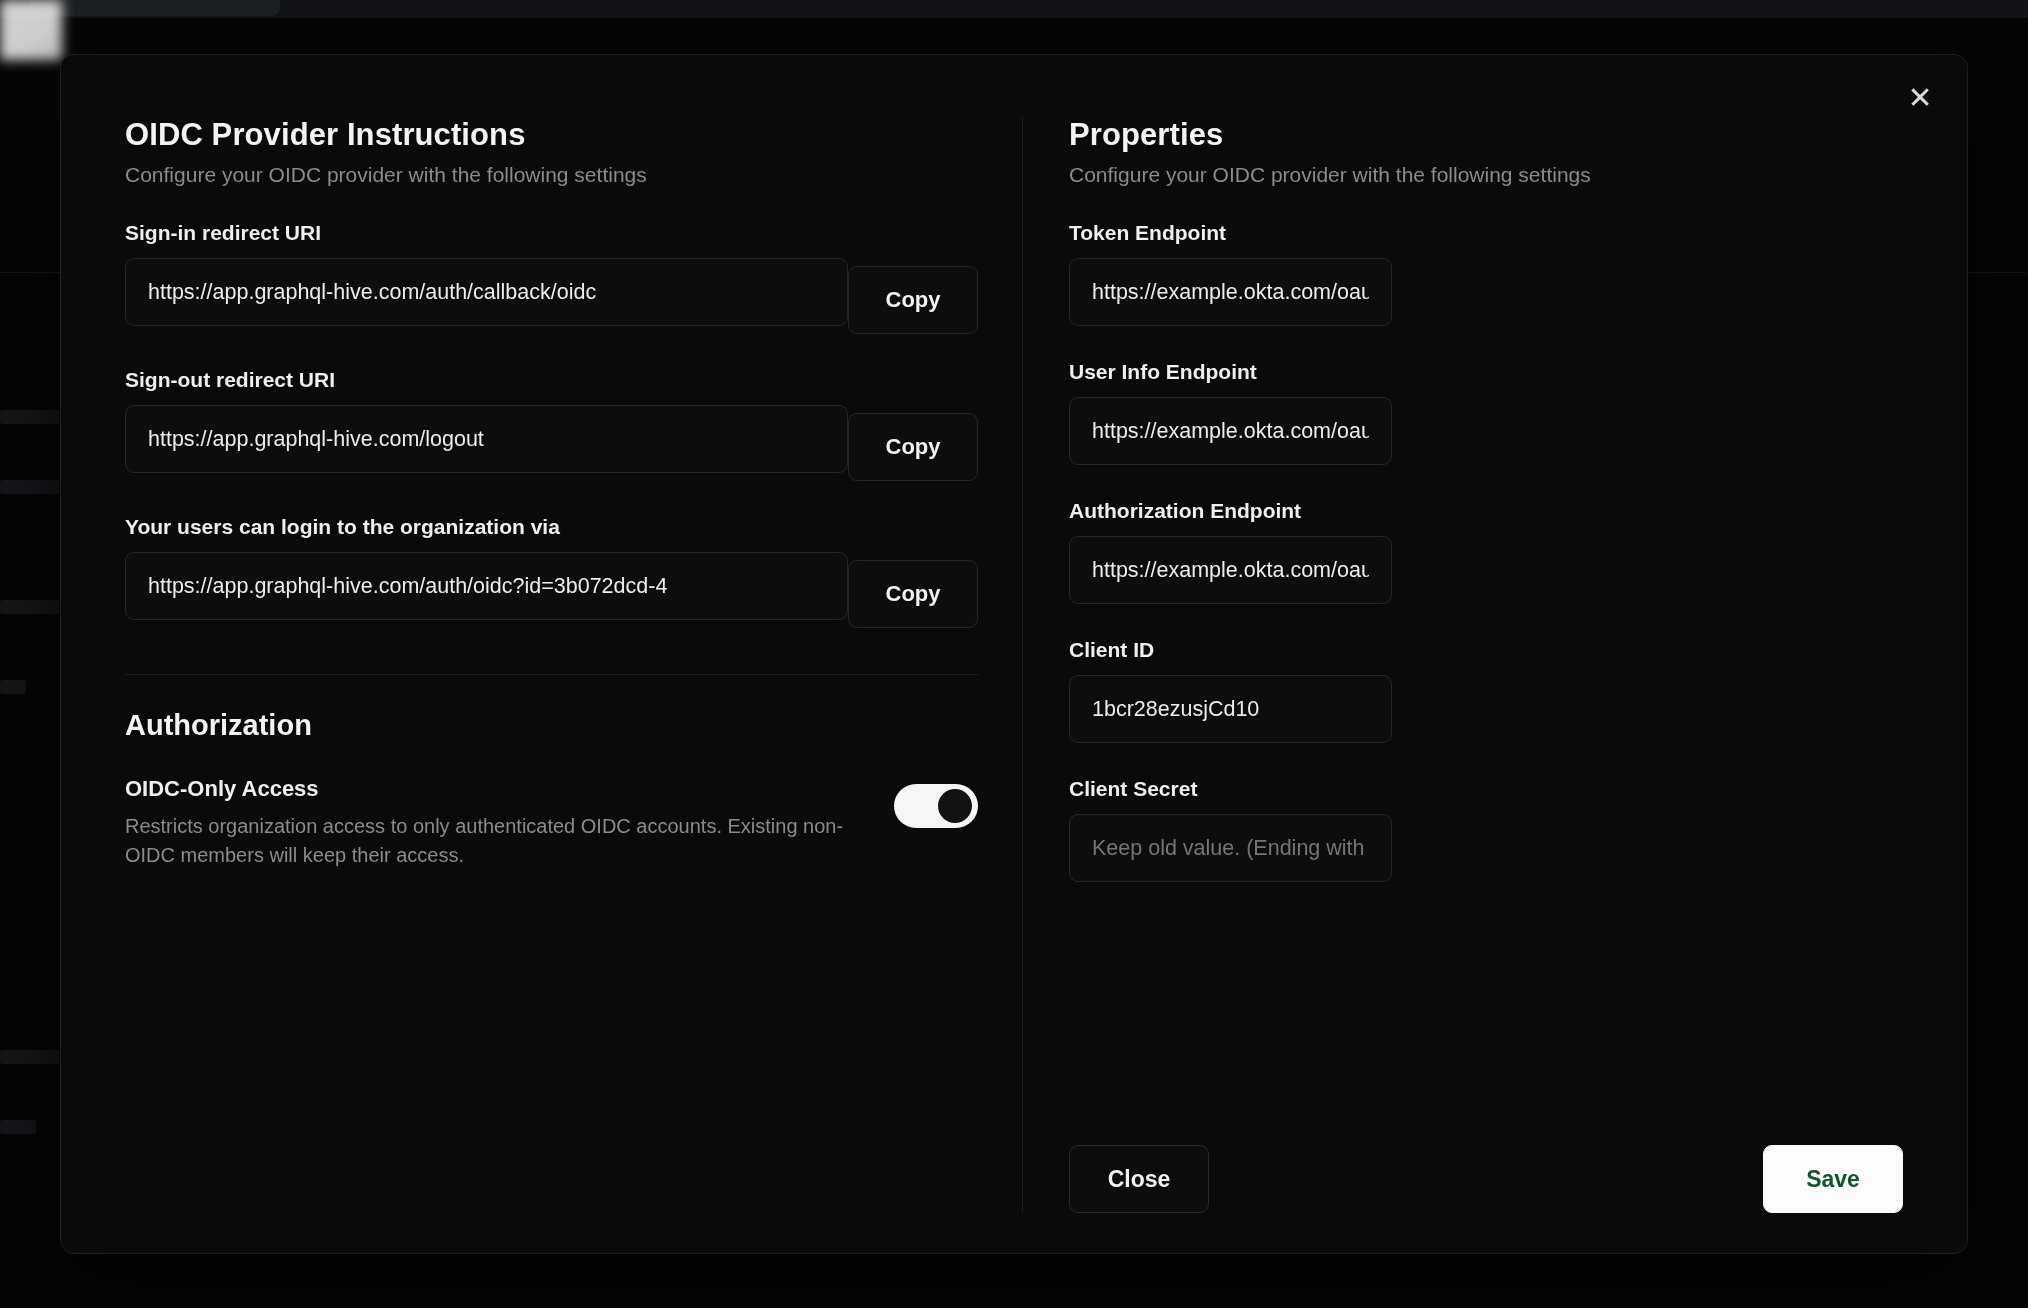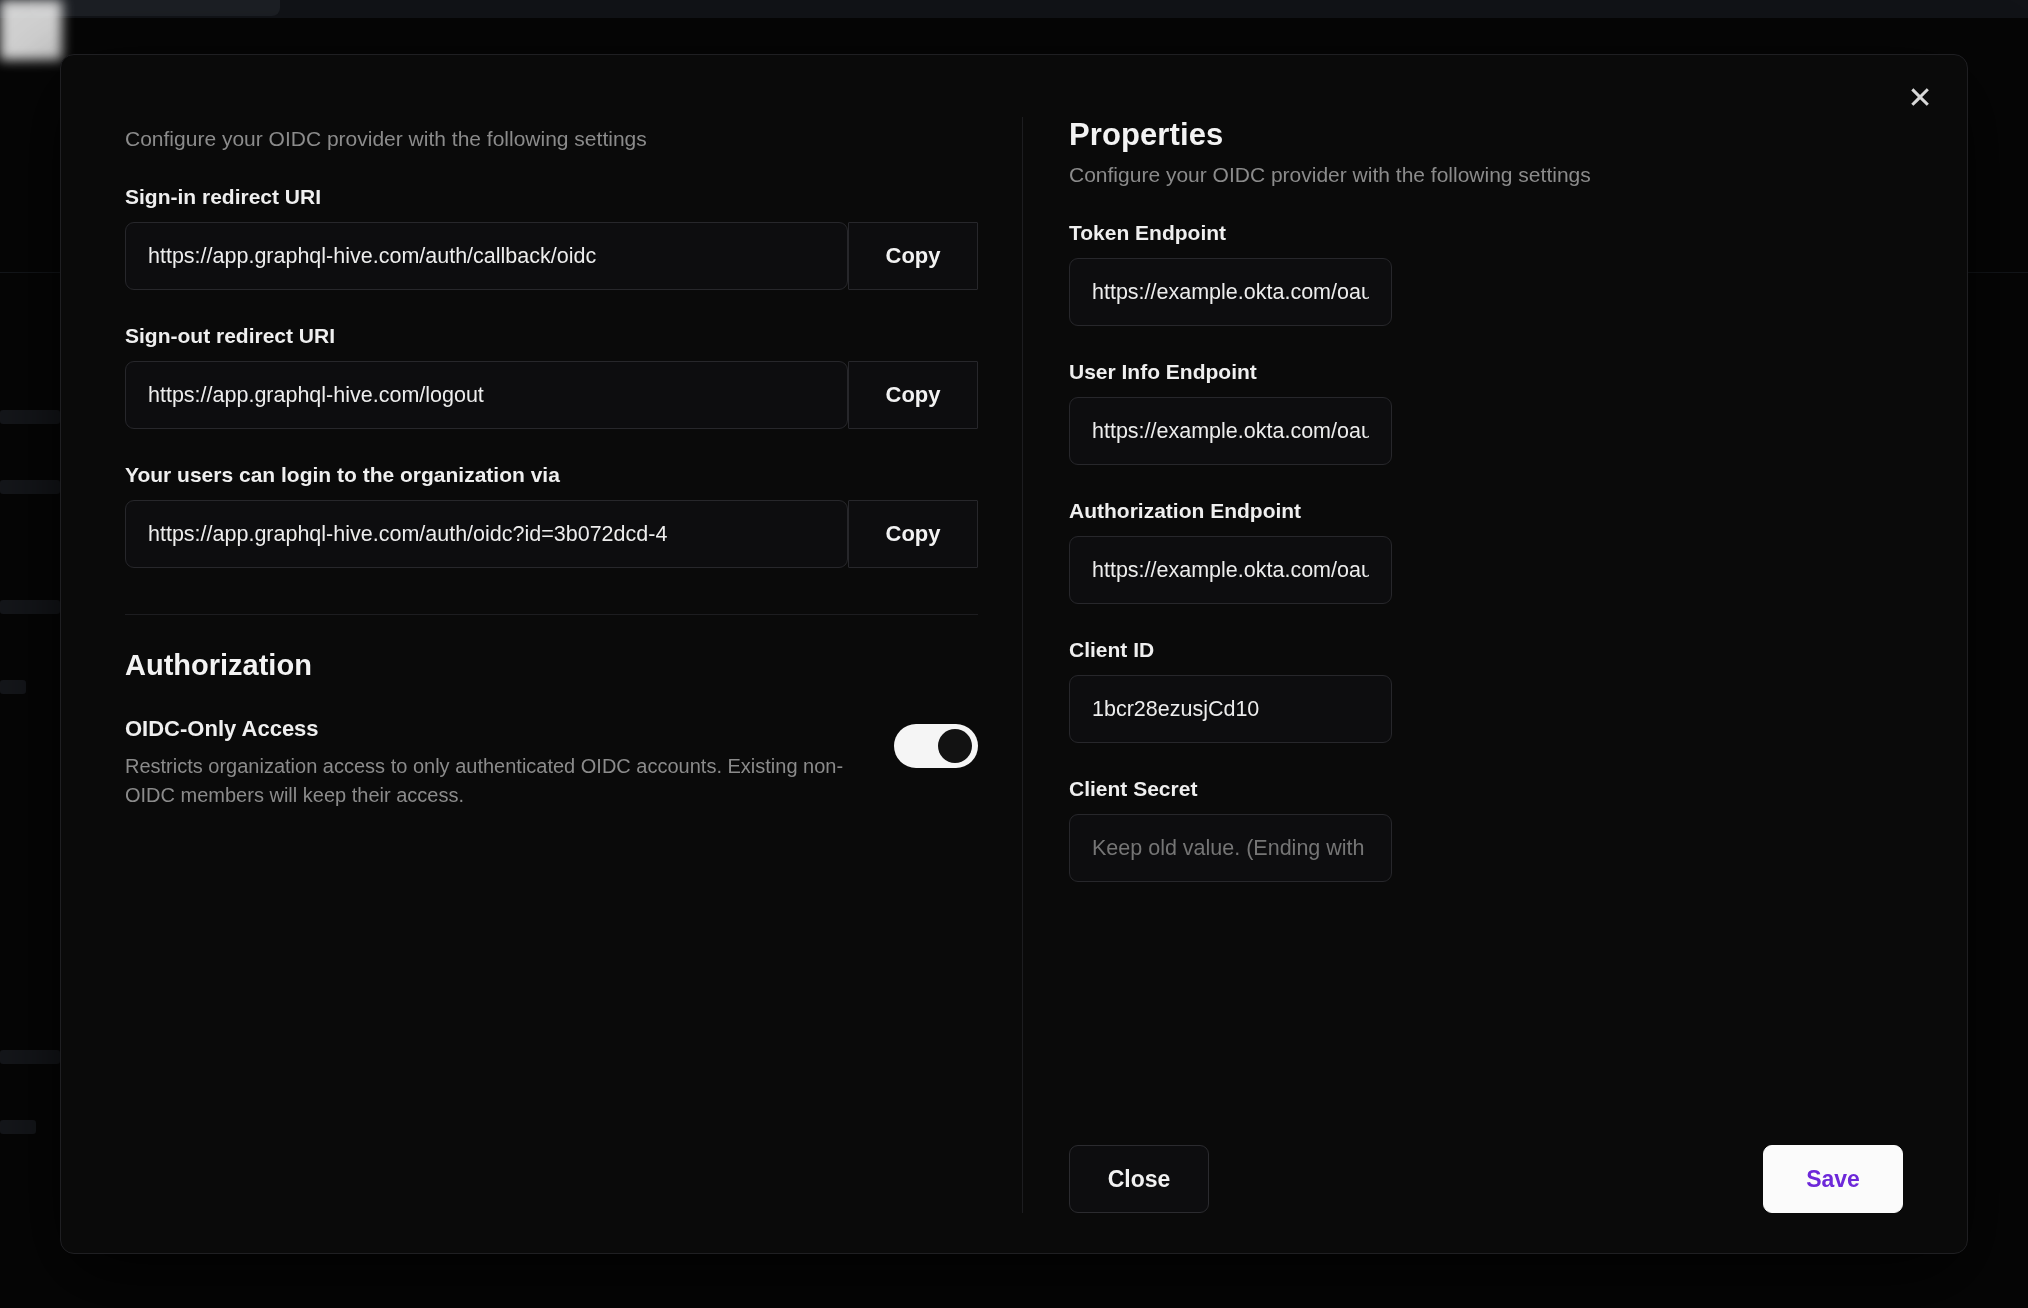--- a/index.html
+++ b/index.html
@@ -139,26 +139,27 @@
     text-overflow: clip;
     display: flex;
     align-items: center;
   }
   input.text-input { display: block; line-height: 66px; }
   .copy-btn {
     width: 130px;
     height: 68px;
     background: #0d0d0f;
     border: 1px solid #27272b;
-    border-radius: 1px;
+    border-radius: 9px;
     color: #f2f2f2;
     font-size: 22px;
     font-weight: 700;
     cursor: pointer;
     font-family: "Liberation Sans", sans-serif;
+    margin-top: 8px;
   }
 
   .divider {
     margin: 46px 0 0 0;
     height: 1px;
     background: #1d1d20;
   }
 
   h3.sub-title {
     margin: 34px 0 0 0;
@@ -225,21 +226,21 @@
     cursor: pointer;
     font-family: "Liberation Sans", sans-serif;
     border: 1px solid #2b2b2f;
   }
   .btn-close {
     background: #0d0d0f;
     color: #f2f2f2;
   }
   .btn-save {
     background: #fbfbfb;
-    color: #6d28d9;
+    color: #14532d;
     border-color: #fbfbfb;
     border-radius: 9px;
   }
 </style>
 </head>
 <body>
 
 <div id="page-backdrop">
   <div class="bg-strip bg-topbar"></div>
   <div class="bg-strip bg-tab"></div>
@@ -253,20 +254,21 @@
   <div class="bg-strip bg-left-line" style="top:1120px;width:36px"></div>
 </div>
 
 <div id="oidc-modal">
 
   <button class="modal-close">✕</button>
 
   <div class="modal-body">
 
     <div class="col-left">
+      <h2 class="section-title">OIDC Provider Instructions</h2>
       <p class="section-sub">Configure your OIDC provider with the following settings</p>
 
       <div class="field">
         <label class="field-label">Sign-in redirect URI</label>
         <div class="field-row">
           <div class="text-input">https://app.graphql-hive.com/auth/callback/oidc</div>
           <button class="copy-btn">Copy</button>
         </div>
       </div>
 

